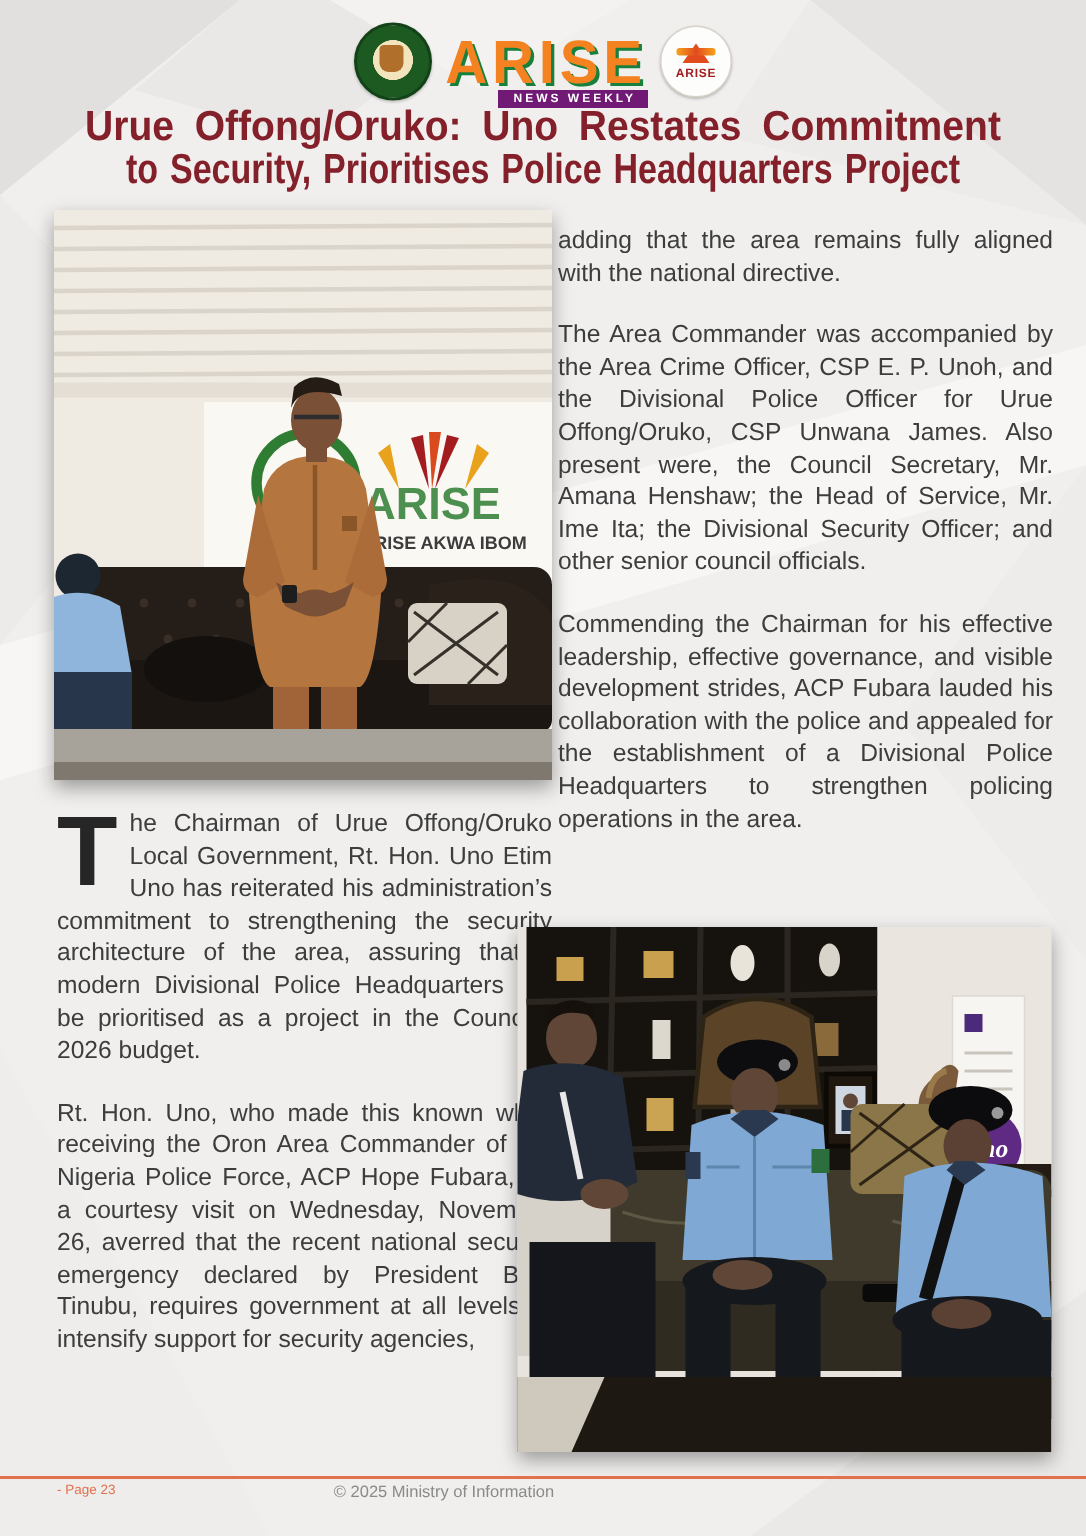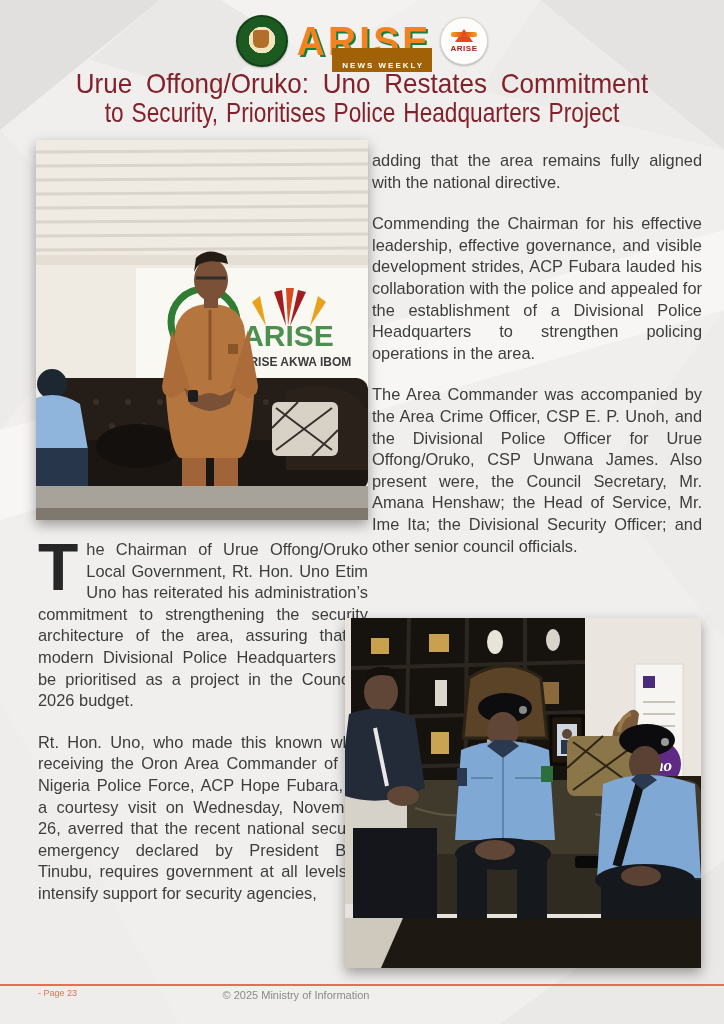--- a/index.html
+++ b/index.html
@@ -6,28 +6,28 @@
   body{font-family:"Liberation Sans",sans-serif;background:#d8d8d8;}
   #page{position:relative;width:724px;height:1024px;margin:0 auto;background:#f0efee;overflow:hidden;}
   .bg-poly{position:absolute;inset:0;z-index:0;}
 
   
   .header-row{position:absolute;top:12px;left:0;width:724px;height:58px;display:flex;align-items:center;justify-content:center;gap:12px;z-index:2;}
   .seal{width:48px;height:48px;border-radius:50%;background:radial-gradient(circle at 50% 48%, #f2e4bd 0 38%, #1c5a22 39% 100%);border:2px solid #134218;box-shadow:0 1px 2px rgba(0,0,0,.25);position:relative;}
   .seal::after{content:"";position:absolute;left:15px;top:13px;width:16px;height:18px;background:#b06f2a;border-radius:3px 3px 6px 6px;}
   .wordmark{position:relative;display:inline-block;line-height:1;}
   .wordmark .brand{font-size:37px;font-weight:bold;letter-spacing:3px;color:#f58220;text-shadow:2px 2px 0 #17803c;display:inline-block;transform:scale(1.05,1.1);}
-  .band{position:absolute;right:-4px;bottom:-12px;background:#a16207;color:#fff;font-size:8px;font-weight:bold;letter-spacing:2px;padding:14px 8px 2px 10px;}
+  .band{position:absolute;right:-4px;bottom:-12px;background:#701a75;color:#fff;font-size:8px;font-weight:bold;letter-spacing:2px;padding:2px 8px 2px 10px;}
   .badge{width:46px;height:46px;border-radius:50%;background:#fdfdfb;border:1px solid #d8d3ca;box-shadow:0 1px 2px rgba(0,0,0,.25);display:flex;flex-direction:column;align-items:center;justify-content:center;}
   .badge .fig{width:0;height:0;border-left:9px solid transparent;border-right:9px solid transparent;border-bottom:13px solid #e14b1e;position:relative;}
   .badge .fig::before{content:"";position:absolute;left:-13px;top:3px;width:26px;height:5px;background:linear-gradient(90deg,#f5a21b,#e14b1e,#f5a21b);border-radius:2px;}
   .badge .txt{font-size:8px;font-weight:bold;color:#a31d20;letter-spacing:.5px;margin-top:2px;}
 
   
-  .headline{position:absolute;top:70px;left:0;width:724px;text-align:center;z-index:2;color:#84202a;font-weight:normal;line-height:1.02;}
+  .headline{position:absolute;top:70px;left:0;width:724px;text-align:center;z-index:2;color:#84202a;font-weight:bold;line-height:1.02;}
   .h-line{display:block;white-space:nowrap;font-size:28px;transform-origin:50% 50%;}
   .h-l1{transform:scaleX(.93);word-spacing:7px;}
   .h-l2{transform:scaleX(.81);word-spacing:2px;}
 
   
   .col{position:absolute;width:330px;color:#3d3d3d;font-size:16.4px;line-height:21.6px;text-align:justify;z-index:2;}
   .col p{margin:16px 0 20px 0;}
   .col-right{left:372px;top:134px;}
   .col-left{left:38px;top:523px;}
   .dropcap{float:left;font-size:66px;line-height:52px;font-weight:bold;color:#262626;padding:2px 8px 0 0;}
@@ -153,22 +153,22 @@
       <path d="M158 132 q6 -16 34 -8 l-2 -8 q-18 -10 -30 2 Z" fill="#241c15"></path>
       <line x1="160" y1="138" x2="190" y2="138" stroke="#2d2d2f" stroke-width="3"></line>
 
       <rect y="346" width="332" height="34" fill="#a8a39a"></rect>
       <rect y="368" width="332" height="12" fill="#7e786f"></rect>
     </svg>
   </div>
 
   <div class="col col-right">
     <p>adding that the area remains fully aligned with the national directive.</p>
+    <p>The Area Commander was accompanied by the Area Crime Officer, CSP E. P. Unoh, and the Divisional Police Officer for Urue Offong/Oruko, CSP Unwana James. Also present were, the Council Secretary, Mr. Amana Henshaw; the Head of Service, Mr. Ime Ita; the Divisional Security Officer; and other senior council officials.</p>
     <p>Commending the Chairman for his effective leadership, effective governance, and visible development strides, ACP Fubara  lauded his collaboration with the police and appealed for the establishment of a Divisional Police Headquarters to strengthen policing operations in the area.</p>
-    <p>The Area Commander was accompanied by the Area Crime Officer, CSP E. P. Unoh, and the Divisional Police Officer for Urue Offong/Oruko, CSP Unwana James. Also present were, the Council Secretary, Mr. Amana Henshaw; the Head of Service, Mr. Ime Ita; the Divisional Security Officer; and other senior council officials.</p>
   </div>
 
   <div class="col col-left">
     <p><span class="dropcap">T</span><span>he Chairman of Urue Offong/Oruko Local Government, Rt. Hon. Uno Etim Uno has reiterated his administration’s commitment to strengthening the security architecture of the area, assuring that a modern Divisional Police Headquarters will be prioritised as a project in the Council’s 2026 budget.</span></p>
     <p>Rt. Hon. Uno, who made this known while receiving the Oron Area Commander of the Nigeria Police Force, ACP Hope Fubara, on a courtesy visit on Wednesday, November 26, averred that the recent national security emergency declared by President Bola Tinubu, requires government at all levels to intensify support for security agencies,</p>
   </div>
 
   <div class="photo" id="photo2">
     <svg width="356" height="350" viewBox="0 0 356 350">
       <rect width="356" height="350" fill="#e8e4dd"></rect>

